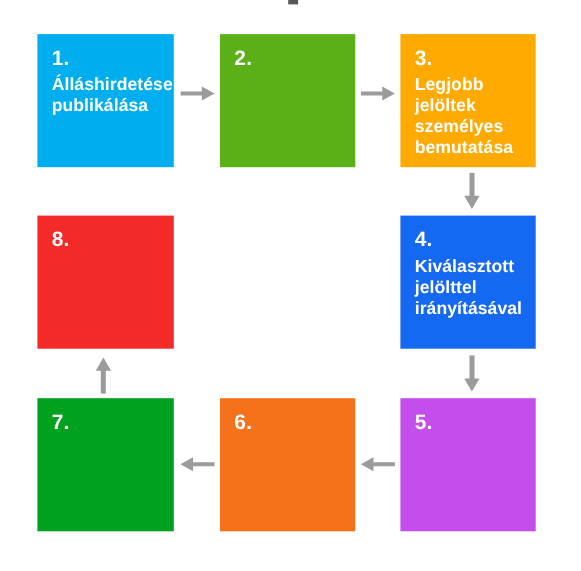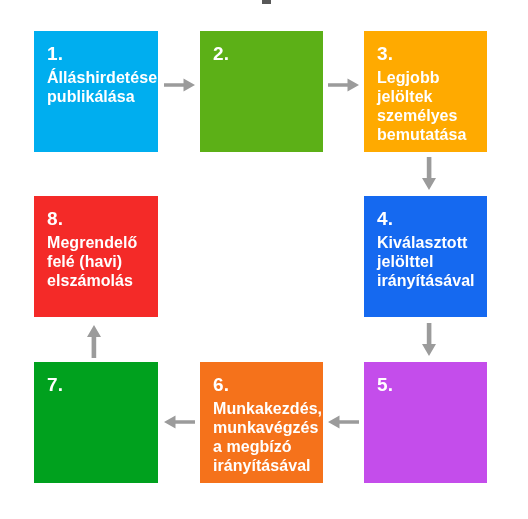--- a/index.html
+++ b/index.html
@@ -101,35 +101,28 @@
 jelölttel
 irányításával</span>
   </div>
 
   <div class="n5 node" style="background:#C44DEB">
     <span class="num">5.</span>
   </div>
 
   <div class="n6 node" style="background:#F5721B">
     <span class="num">6.</span>
-    <span class="label">Munkakezdés,
-munkavégzés
-a megbízó
-irányításával</span>
   </div>
 
   <div class="n7 node" style="background:#00A11E">
     <span class="num">7.</span>
   </div>
 
   <div class="n8 node" style="background:#F42A28">
     <span class="num">8.</span>
-    <span class="label">Megrendelő
-felé (havi)
-elszámolás</span>
   </div>
 
   <div class="arrow" style="left:164px; top:75px;">
     <svg width="32" height="20" viewBox="0 0 32 20">
       <path d="M0 8.2 h19.5 v-4.6 L31 10 l-11.5 6.4 V11.8 H0 Z" fill="#9b9b9b"></path>
     </svg>
   </div>
 
   <div class="arrow" style="left:328px; top:75px;">
     <svg width="32" height="20" viewBox="0 0 32 20">

